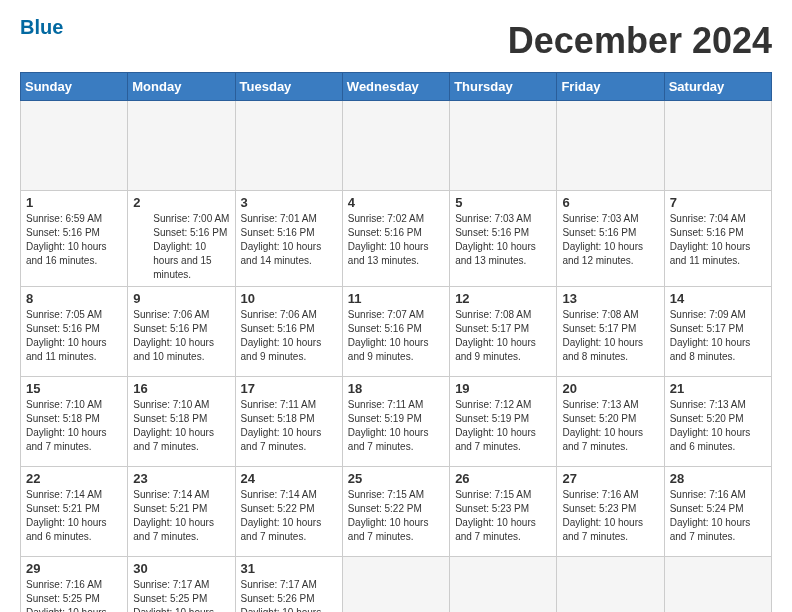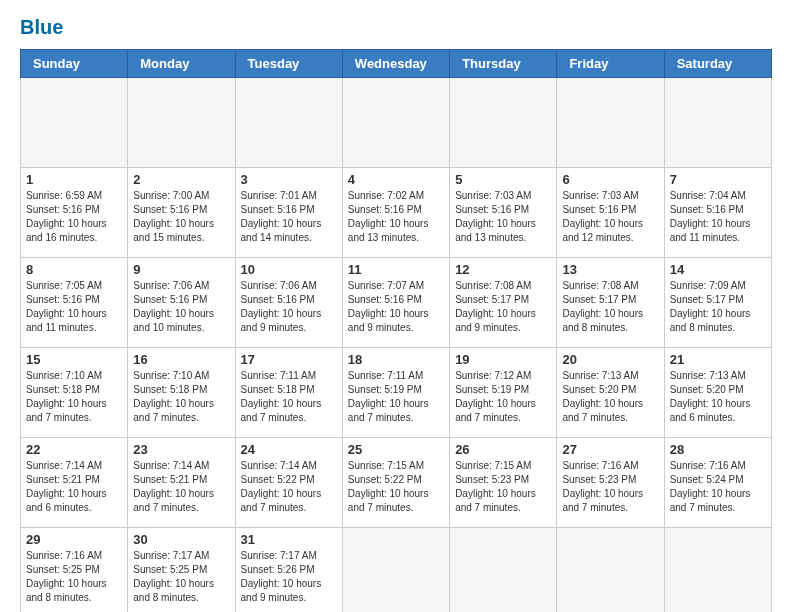--- a/index.html
+++ b/index.html
@@ -46,21 +46,21 @@
       color: #555;
     }
     .calendar {
       width: 100%;
       border-collapse: collapse;
       border: 1px solid #ccc;
     }
     .calendar th {
       background: #3a7cc1;
       color: #fff;
-      padding: 6px 12px;
+      padding: 6px 4px;
       font-size: 13px;
       font-weight: bold;
       text-align: left;
       border: 1px solid #2a5e9a;
     }
     .calendar td {
       vertical-align: top;
       padding: 4px 5px;
       border: 1px solid #ccc;
       font-size: 10.5px;
@@ -88,20 +88,21 @@
     }
   </style>
 </head>
 <body>
 
 <div class="header">
   <div class="logo">
     <div style="font-size:20px;font-weight:bold;color:#0369a1;margin-top:-4px;">Blue</div>
   </div>
   <div class="title-area">
+    <div class="month-title">December 2024</div>
   </div>
 </div>
 
 <table class="calendar">
   <thead>
     <tr>
     <th>Sunday</th>
         <th>Monday</th>
         <th>Tuesday</th>
         <th>Wednesday</th>
@@ -122,21 +123,21 @@
       </tr>
       <tr class="week-row">
         <td>
           <span class="day-num">1</span>
           <div class="cell-content" style="white-space: pre-line;">Sunrise: 6:59 AM
 Sunset: 5:16 PM
 Daylight: 10 hours and 16 minutes.</div>
         </td>
         <td>
           <span class="day-num">2</span>
-          <div class="cell-content" style="white-space: pre-line;">Sunrise: 7:00 AM
+          <div class="cell-content" style="white-space: pre-line; margin-left: 20px;">Sunrise: 7:00 AM
 Sunset: 5:16 PM
 Daylight: 10 hours and 15 minutes.</div>
         </td>
         <td>
           <span class="day-num">3</span>
           <div class="cell-content" style="white-space: pre-line;">Sunrise: 7:01 AM
 Sunset: 5:16 PM
 Daylight: 10 hours and 14 minutes.</div>
         </td>
         <td>

